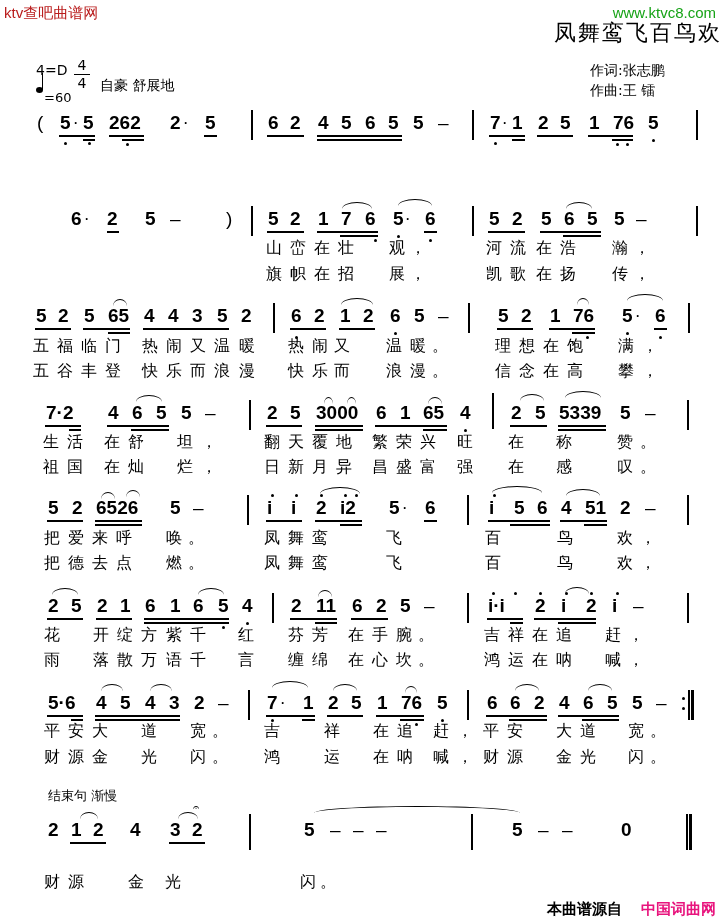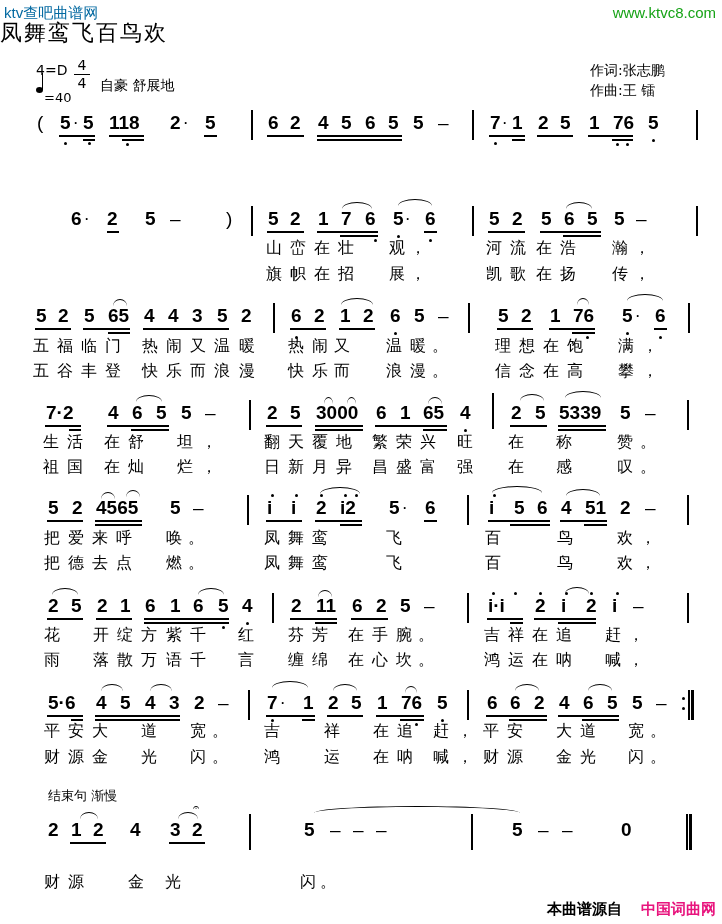--- a/index.html
+++ b/index.html
@@ -1,21 +1,21 @@
 <!DOCTYPE html>
 <html><head>
 <meta charset="utf-8">
 <style>
   html, body { margin:0; padding:0; background:#ffffff; }
   body { width:722px; height:924px; position:relative; overflow:hidden;
          font-family:"DejaVu Sans", sans-serif; color:#000; }
   .abs { position:absolute; white-space:nowrap; }
-  .site-left { left:4px; top:4px; font-size:15px; color:#0369a1; font-family:"Liberation Sans", sans-serif; }
+  .site-left { left:4px; top:4px; font-size:15px; color:#b91c1c; font-family:"Liberation Sans", sans-serif; }
   .site-right { right:6px; top:4px; font-size:15px; color:#16a316; font-family:"Liberation Sans", sans-serif; }
-  .title { left:0; width:722px; top:18px; text-align:left; font-size:22px; letter-spacing:2px; font-family:"DejaVu Serif", serif; }
+  .title { left:0; width:722px; top:18px; text-align:right; font-size:22px; letter-spacing:2px; font-family:"DejaVu Serif", serif; }
   .meta { font-size:14px; font-family:"DejaVu Sans", sans-serif; }
   .frac { position:absolute; left:74px; top:58px; width:16px; text-align:center; font-size:14px; line-height:15px; }
   .frac .line { display:block; border-top:1px solid #000; margin:1px 0; }
   .tempo-note { position:absolute; left:36px; top:87px; width:7px; height:6px; background:#000; border-radius:50%; }
   .tempo-stem { position:absolute; left:42px; top:73px; width:1px; height:17px; background:#000; }
   .sys { position:absolute; left:0; width:722px; }
   .n { position:absolute; font-family:"Liberation Sans", sans-serif; font-weight:bold; font-size:19px; line-height:20px; }
   .ul { position:absolute; height:0; border-top:2px solid #000; }
   .bar { position:absolute; width:1.5px; background:#000; }
   .lyr { position:absolute; font-family:"DejaVu Serif", serif; font-size:16px; line-height:18px; }
@@ -32,31 +32,31 @@
 <div class="abs title">凤舞鸾飞百鸟欢</div>
 
 <div class="abs meta" style="left:36px;top:62px;">4=D</div>
 <div class="frac">
   <span>4</span>
   <span class="line"></span>
   <span>4</span>
 </div>
 <div class="tempo-stem"></div>
 <div class="tempo-note"></div>
-<div class="abs meta" style="left:44px;top:90px;font-size:13px;">=40</div>
+<div class="abs meta" style="left:44px;top:90px;font-size:13px;">=60</div>
 <div class="abs meta" style="left:100px;top:77px;">自豪 舒展地</div>
 <div class="abs meta" style="left:590px;top:62px;">作词:张志鹏</div>
 <div class="abs meta" style="left:590px;top:82px;">作曲:王  镭</div>
 
 <div class="sys" style="top:113px;">
   <span class="n" style="left:37px;font-weight:normal;">(</span>
   <span class="n" style="left:60px;">5</span>
   <span class="n" style="left:74px;font-size:12px;">·</span>
   <span class="n" style="left:83px;">5</span>
-  <span class="n" style="left:109px;">118</span>
+  <span class="n" style="left:109px;">262</span>
   <span class="n" style="left:170px;">2</span>
   <span class="n" style="left:184px;font-size:12px;">·</span>
   <span class="n" style="left:205px;">5</span>
   <span class="n" style="left:268px;">6</span>
   <span class="n" style="left:290px;">2</span>
   <span class="n" style="left:318px;">4</span>
   <span class="n" style="left:341px;">5</span>
   <span class="n" style="left:365px;">6</span>
   <span class="n" style="left:388px;">5</span>
   <span class="n" style="left:413px;">5</span>
@@ -324,21 +324,21 @@
   <span class="lyr" style="left:457px;top:55px;">强</span>
   <span class="lyr" style="left:508px;top:55px;">在</span>
   <span class="lyr" style="left:556px;top:55px;">感</span>
   <span class="lyr" style="left:617px;top:55px;">叹</span>
   <span class="lyr" style="left:640px;top:55px;">。</span>
 </div>
 
 <div class="sys" style="top:498px;">
   <span class="n" style="left:48px;">5</span>
   <span class="n" style="left:72px;">2</span>
-  <span class="n" style="left:96px;">4565</span>
+  <span class="n" style="left:96px;">6526</span>
   <span class="n" style="left:170px;">5</span>
   <span class="n" style="left:193px;font-weight:normal;">–</span>
   <span class="n" style="left:267px;">i</span>
   <span class="n" style="left:291px;">i</span>
   <span class="n" style="left:316px;">2</span>
   <span class="n" style="left:340px;">i2</span>
   <span class="n" style="left:389px;">5</span>
   <span class="n" style="left:403px;font-size:12px;">·</span>
   <span class="n" style="left:425px;">6</span>
   <span class="n" style="left:489px;">i</span>

